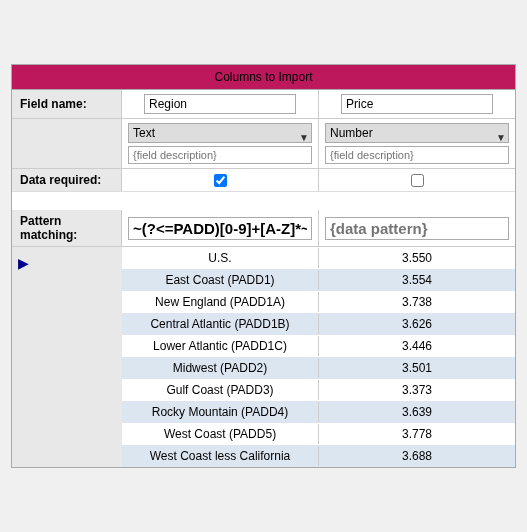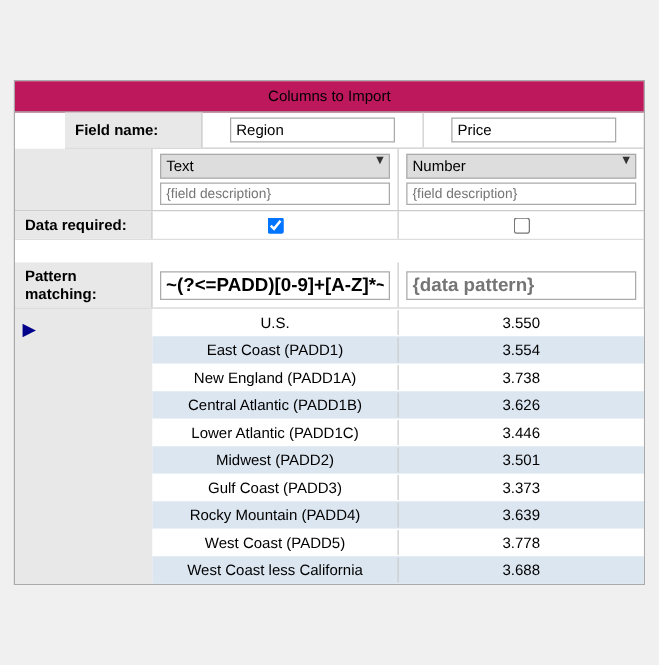--- a/index.html
+++ b/index.html
@@ -29,21 +29,21 @@
     .field-name-input {
       width: 100%;
       border: 1px solid #aaa;
       padding: 2px 4px;
       font-size: 12px;
       background: #fff;
     }
     .select-wrapper {
       position: relative;
       display: inline-flex;
-      align-items: flex-start;
+      align-items: flex-end;
       flex: 1;
     }
     .select-wrapper select {
       width: 100%;
       border: 1px solid #aaa;
       font-size: 12px;
       padding: 2px 20px 2px 4px;
       background: #ddd;
       appearance: none;
       -webkit-appearance: none;
@@ -175,21 +175,20 @@
       display: flex;
       align-items: center;
     }
     .pattern-cell:first-child {
       border-left: none;
     }
     
     .fieldname-row {
       display: flex;
       border-bottom: 1px solid #ccc;
-      margin-left: 40px;
     }
     .fieldname-label {
       width: 110px;
       background: #e8e8e8;
       padding: 4px 8px;
       font-weight: bold;
       display: flex;
       align-items: center;
       font-size: 12px;
       border-right: 1px solid #ccc;

